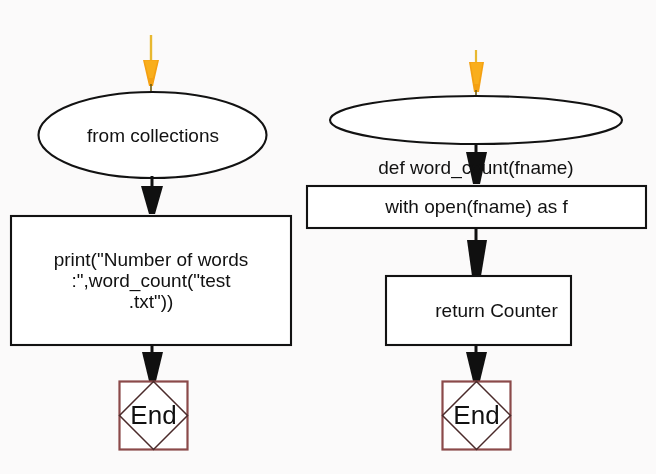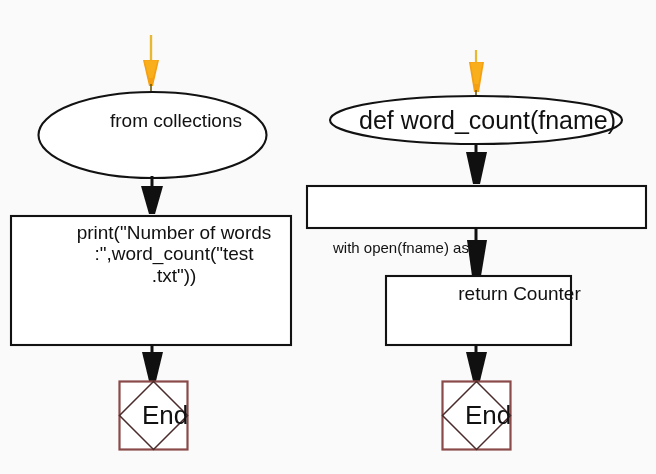--- a/index.html
+++ b/index.html
@@ -22,32 +22,32 @@
     position: absolute;
     left: 0;
     top: 0;
     width: 656px;
     height: 474px;
   }
   .node-text {
     position: absolute;
     display: flex;
     align-items: center;
+    justify-content: center;
     text-align: center;
     color: #111111;
     font-family: "Liberation Sans", sans-serif;
     line-height: 1.12;
     white-space: pre;
     pointer-events: none;
-    padding-left: 23px;
   }
   .t-ellipse-left   { font-size: 19px; }
   .t-rect-left      { font-size: 19px; }
-  .t-ellipse-right  { font-size: 25px; }
-  .t-rect-right-1   { font-size: 15px; margin-top: 41px; }
+  .t-ellipse-right  { font-size: 19px; margin-top: 48px; }
+  .t-rect-right-1   { font-size: 19px; }
   .t-rect-right-2   { font-size: 19px; }
   .t-end            { font-size: 26px; }
   .hit {
     position: absolute;
     background: transparent;
   }
 </style>
 </head>
 <body>
 

